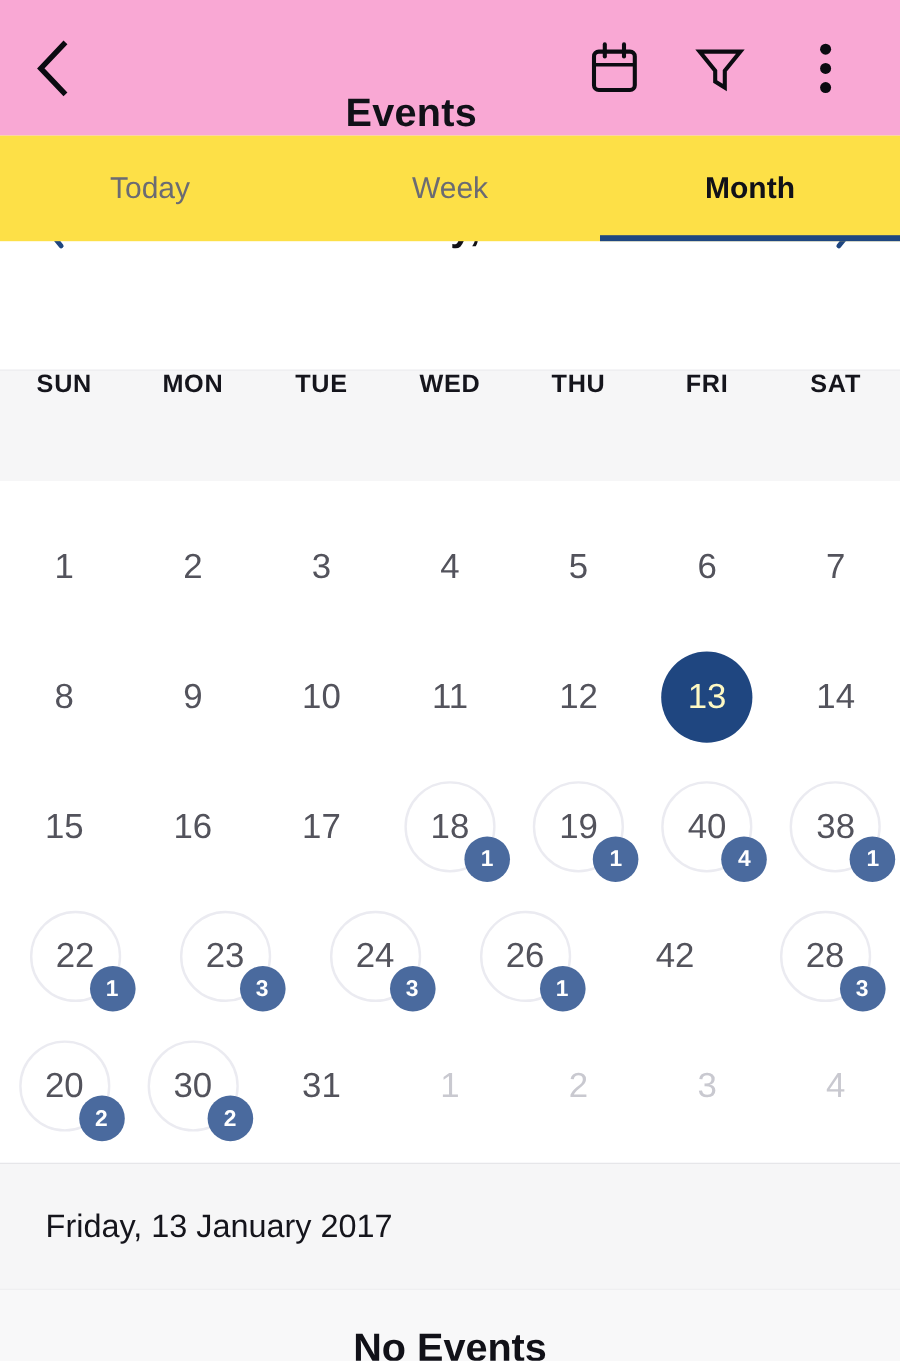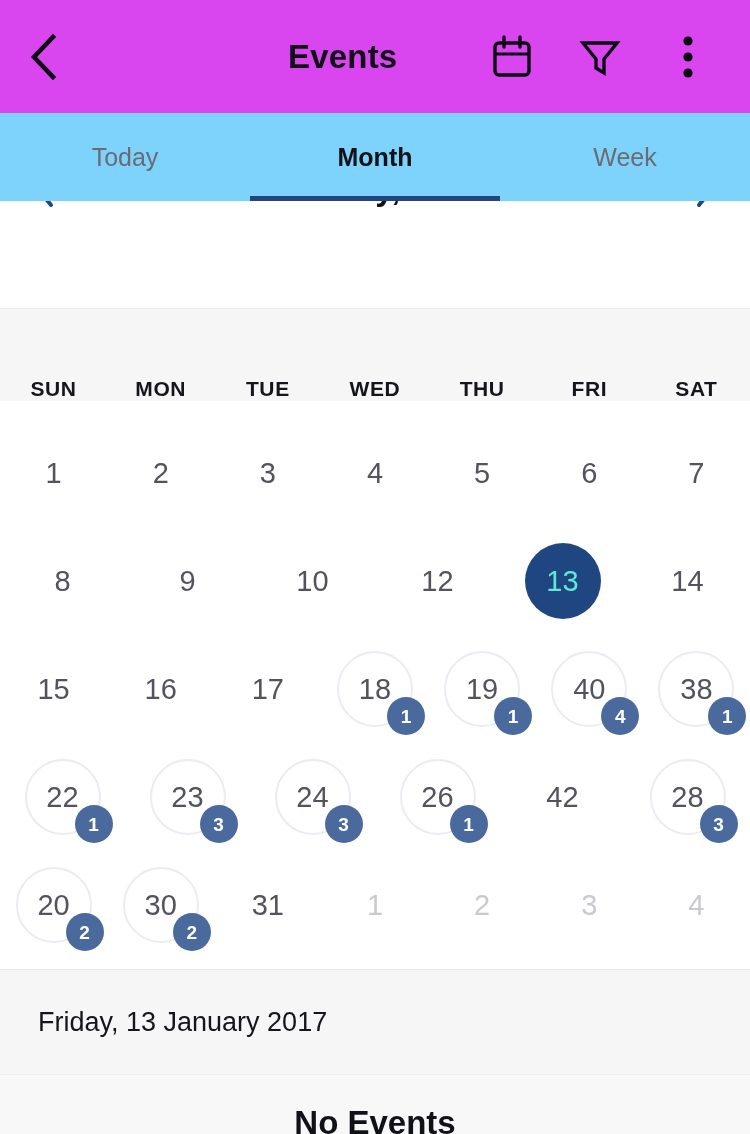--- a/index.html
+++ b/index.html
@@ -12,23 +12,23 @@
     background: #ffffff;
     font-family: "Liberation Sans", sans-serif;
     overflow: hidden;
     position: relative;
   }
 
   
   .appbar {
     position: relative;
     height: 113px;
-    background: #d946ef;
-    display: flex;
-    align-items: center;
+    background: #f9a8d4;
+    display: flex;
+    align-items: flex-end;
   }
   .back-btn {
     width: 86px;
     height: 113px;
     display: flex;
     align-items: center;
     justify-content: center;
     flex: 0 0 auto;
   }
   .appbar-title {
@@ -50,21 +50,21 @@
     height: 113px;
     display: flex;
     align-items: center;
     justify-content: center;
   }
 
   
   .tabbar {
     position: relative;
     height: 88px;
-    background: #7dd3fc;
+    background: #fde047;
     display: flex;
     z-index: 5;
   }
   .tab {
     flex: 1 1 0;
     display: flex;
     align-items: center;
     justify-content: center;
     font-size: 25px;
     color: #6b6b73;
@@ -117,21 +117,21 @@
     font-size: 33px;
     font-weight: bold;
     color: #111118;
   }
 
   
   .weekdays {
     background: #f6f6f7;
     height: 92px;
     display: flex;
-    align-items: flex-end;
+    align-items: flex-start;
     border-top: 1px solid #ededef;
     margin-top: 107px;
   }
   .weekday {
     flex: 1 1 0;
     text-align: center;
     font-size: 21px;
     font-weight: bold;
     color: #15151c;
     letter-spacing: 0.6px;
@@ -171,21 +171,21 @@
   }
   
   .day-circle.has-events {
     border: 2px solid #ebebf1;
   }
   
   .day-circle.selected {
     background: #1f4680;
   }
   .day-circle.selected .day-num {
-    color: #5eead4;
+    color: #fef9c3;
   }
   
   .day-num.muted {
     color: #c9c9d0;
   }
   .day-badge {
     position: absolute;
     right: -14px;
     bottom: -10px;
     width: 38px;
@@ -282,25 +282,25 @@
         <path d="M6 3 L19 19 L6 35" fill="none" stroke="#1f4680" stroke-width="4" stroke-linecap="round" stroke-linejoin="round"></path>
       </svg>
     </div>
   </div>
 </div>
 
 <div class="tabbar">
   <div class="tab">
     <span>Today</span>
   </div>
+  <div class="tab">
+    <span>Week</span>
+  </div>
   <div class="tab active">
     <span>Month</span>
-  </div>
-  <div class="tab">
-    <span>Week</span>
   </div>
 </div>
 
 <div class="weekdays">
   <div class="weekday">SUN</div>
   <div class="weekday">MON</div>
   <div class="weekday">TUE</div>
   <div class="weekday">WED</div>
   <div class="weekday">THU</div>
   <div class="weekday">FRI</div>
@@ -356,20 +356,25 @@
           <span class="day-num">9</span>
         </div>
       </div>
       <div class="day-cell">
         <div class="day-circle">
           <span class="day-num">10</span>
         </div>
       </div>
       <div class="day-cell">
         <div class="day-circle">
+          <span class="day-num">11</span>
+        </div>
+      </div>
+      <div class="day-cell">
+        <div class="day-circle">
           <span class="day-num">12</span>
         </div>
       </div>
       <div class="day-cell">
         <div class="day-circle selected">
           <span class="day-num">13</span>
         </div>
       </div>
       <div class="day-cell">
         <div class="day-circle">

